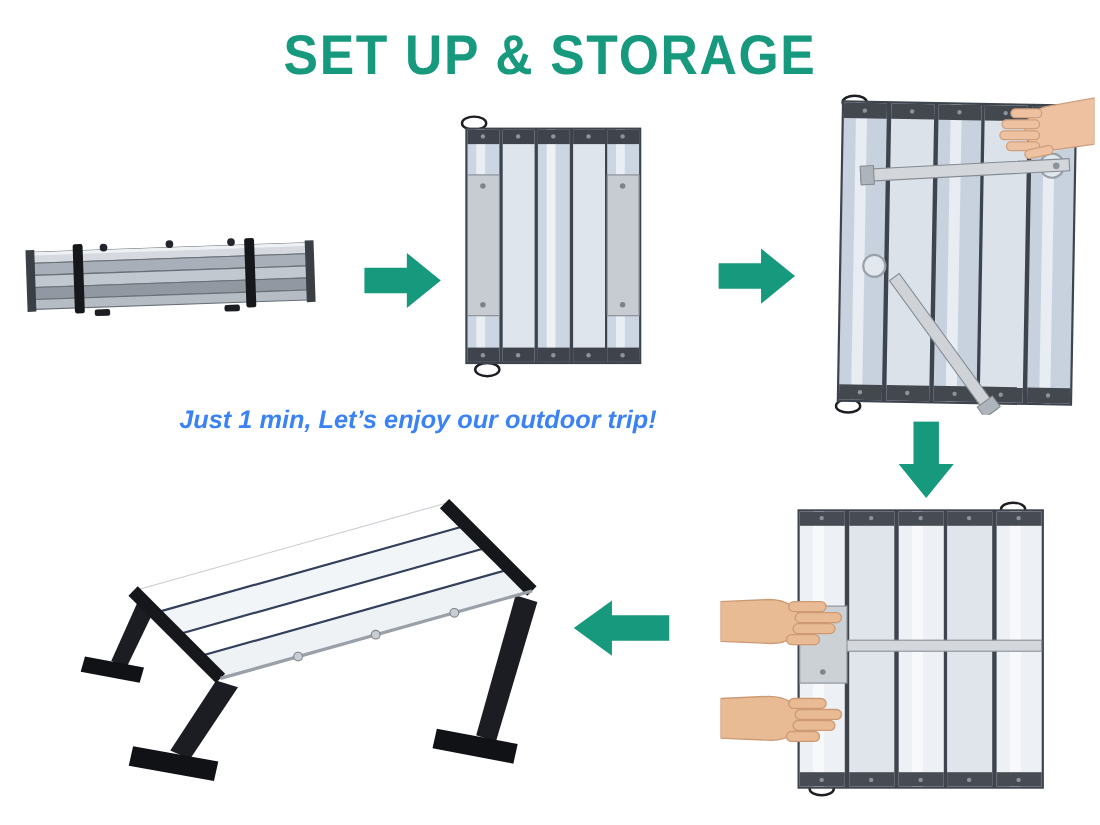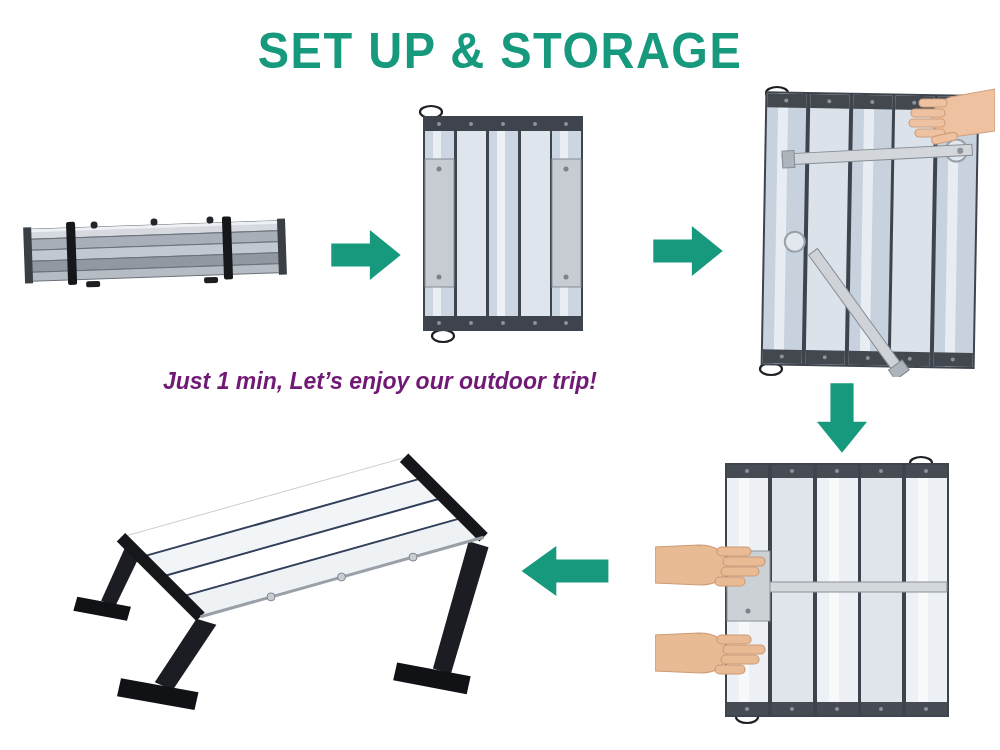--- a/index.html
+++ b/index.html
@@ -19,21 +19,21 @@
     color: var(--accent, #17997e);
     transform: scaleY(1.08);
     transform-origin: top center;
     font-family:"Liberation Sans", sans-serif;
   }
 
   .tagline {
     position:absolute; top:368px; left:55px; width:650px;
     text-align:center;
     font-size:23px; font-weight:bold; font-style:italic;
-    color:#701a75;
+    color:#3b82f6;
     font-family:"Liberation Sans", sans-serif;
   }
 
   figure.step { position:absolute; }
   figure.step svg { display:block; width:100%; height:100%; }
 
   .step1 { left:15px;  top:205px; width:280px; height:90px;  }
   .step2 { left:403px; top:103px; width:200px; height:242px; }
   .step3 { left:735px; top:85px;  width:260px; height:292px; }
   .step4 { left:655px; top:455px; width:300px; height:270px; }

